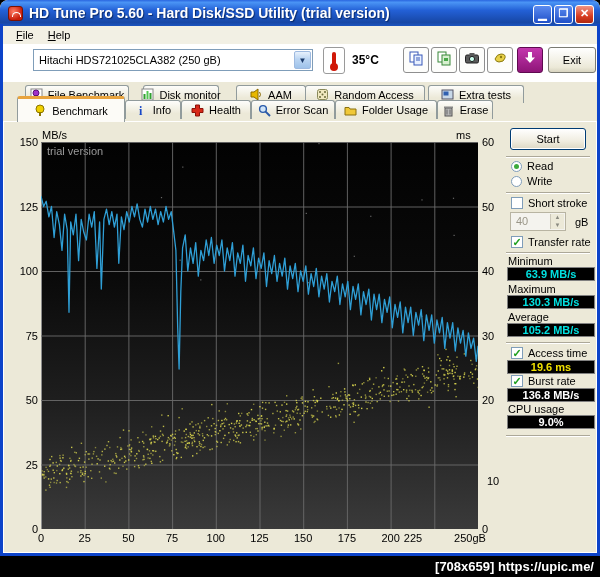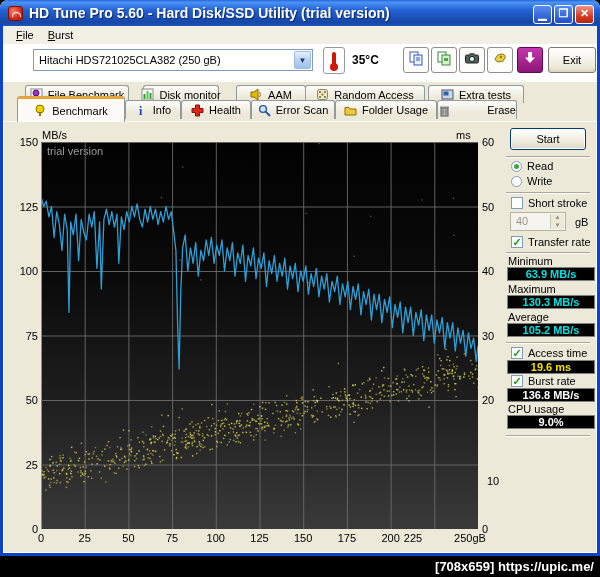--- a/index.html
+++ b/index.html
@@ -116,21 +116,21 @@
     <div class="tb-btn close">
         <span class="glyph">✕</span>
       </div>
   </div>
   <div class="frame l"></div>
   <div class="frame r"></div>
   <div class="frame b"></div>
 
   <div class="menubar" id="menubar">
       <span class="menu-item">File</span>
-      <span class="menu-item">Burst</span>
+      <span class="menu-item">Help</span>
     </div>
 
   <div class="toolbar">
     <div class="combo">
       <span class="combo-text">Hitachi HDS721025CLA382 (250 gB)</span>
       <span class="combo-arrow">▼</span>
     </div>
     <div class="thermo-btn">
       <span class="thermo"></span>
     </div>
@@ -263,21 +263,21 @@
         <span>Error Scan</span>
       </div>
       <div class="tab" style="left: 332px; width: 102px; top: 18px; height: 19px;">
         <span class="ticon">
           <svg width="13" height="13">
             <path d="M1 3.5 L5 3.5 L6 5 L12 5 L12 11 L1 11 Z" fill="#F0C838" stroke="#8a7010"></path>
           </svg>
         </span>
         <span>Folder Usage</span>
       </div>
-      <div class="tab" style="left: 434px; width: 80px; top: 18px; height: 19px; justify-content: space-between;">
+      <div class="tab" style="left: 434px; width: 56px; top: 18px; height: 19px;">
         <span class="ticon">
           <svg width="13" height="13">
             <rect x="3" y="4" width="7" height="8" fill="#B8B8B8" stroke="#555"></rect>
             <rect x="2" y="2.5" width="9" height="1.5" fill="#888"></rect>
             <line x1="5" y1="5.5" x2="5" y2="10.5" stroke="#666"></line>
             <line x1="8" y1="5.5" x2="8" y2="10.5" stroke="#666"></line>
           </svg>
         </span>
         <span>Erase</span>
       </div>

